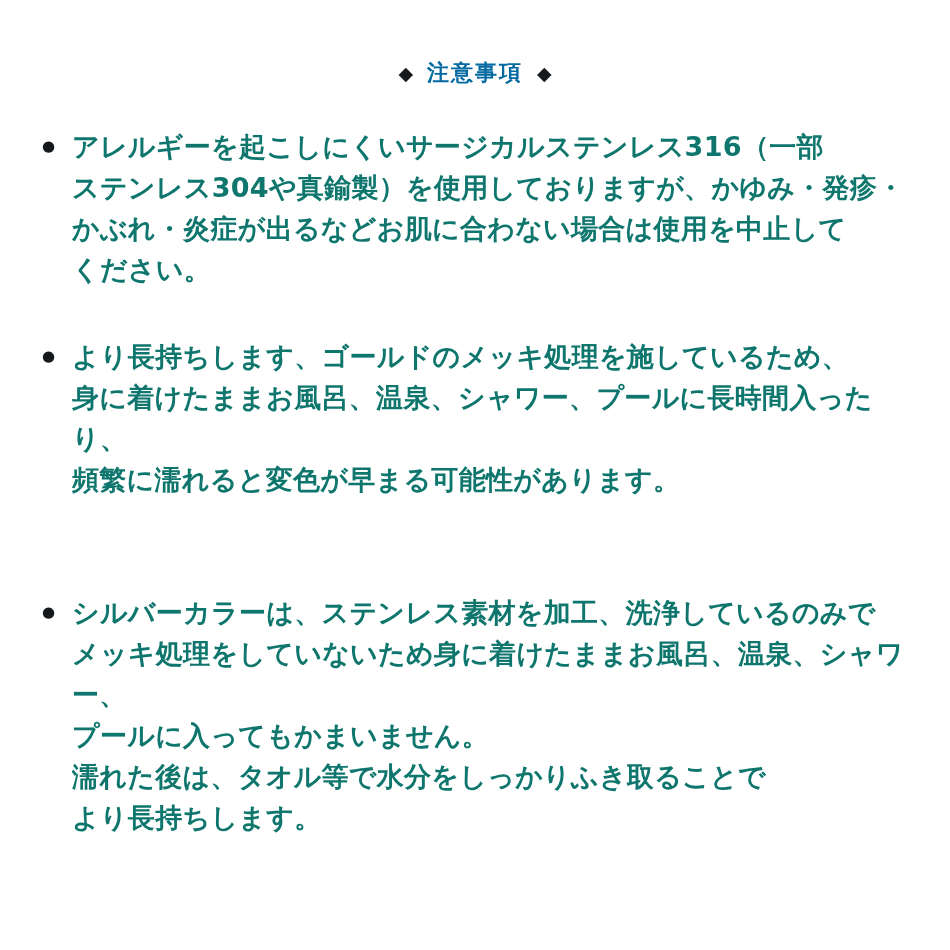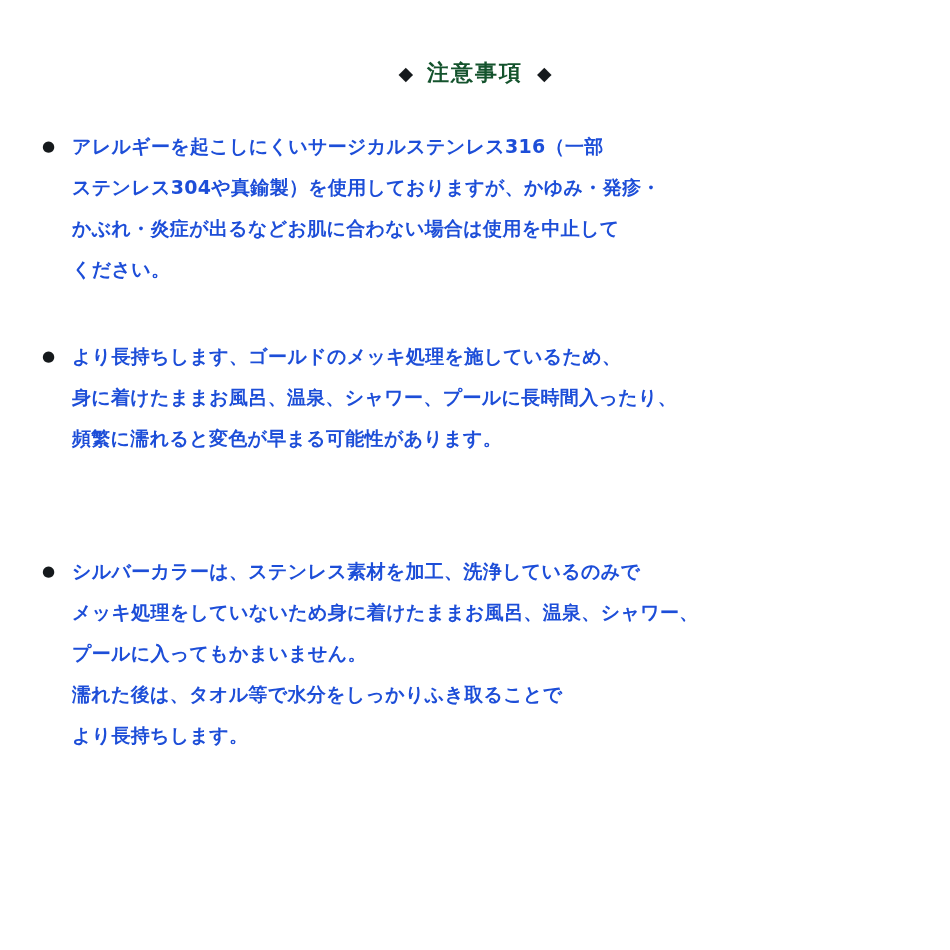--- a/index.html
+++ b/index.html
@@ -31,21 +31,21 @@
   }
   .title-diamond {
     font-size: 19px;
     line-height: 1;
     color: #15191c;
   }
   .title-text {
     font-size: 22px;
     font-weight: bold;
     letter-spacing: 2px;
-    color: #14532d;
+    color: #0369a1;
     line-height: 1;
   }
   .notes {
     margin-top: 42px;
     padding-left: 42px;
     padding-right: 30px;
   }
   .note-item {
     display: flex;
     align-items: flex-start;
@@ -55,24 +55,24 @@
     flex: 0 0 auto;
     width: 30px;
     font-size: 15px;
     line-height: 41px;
     color: #15191c;
     text-align: left;
     padding-top: 0;
   }
   .note-body {
     flex: 1 1 auto;
-    font-size: 19px;
+    font-size: 27px;
     font-weight: bold;
     line-height: 41px;
-    color: #1d4ed8;
+    color: #0f766e;
     letter-spacing: 0.3px;
     white-space: pre-line;
   }
   .gap-1 { height: 46px; }
   .gap-2 { height: 92px; }
 </style>
 </head>
 <body>
 
 <div class="page">

